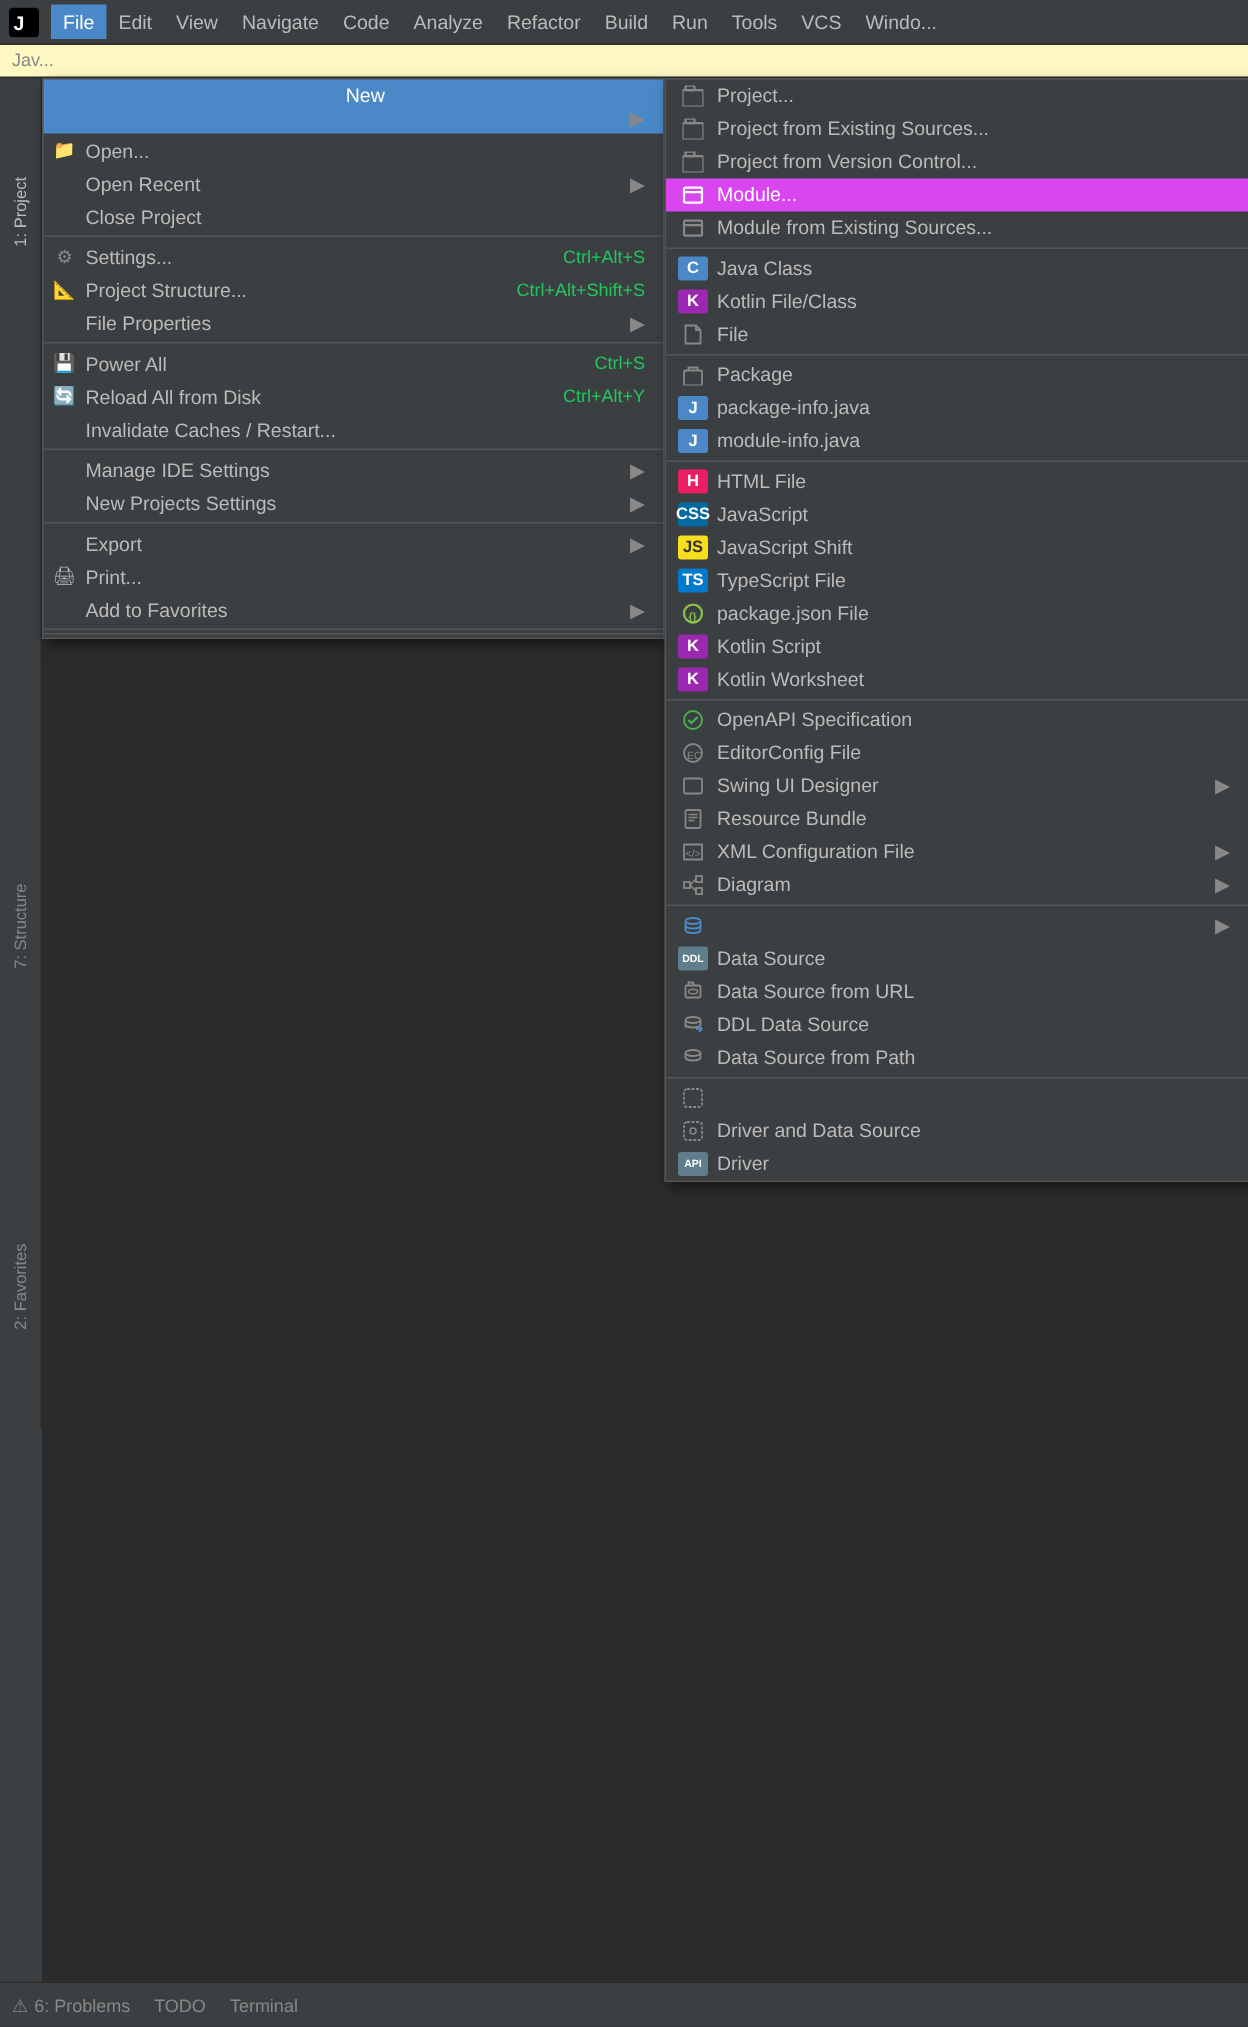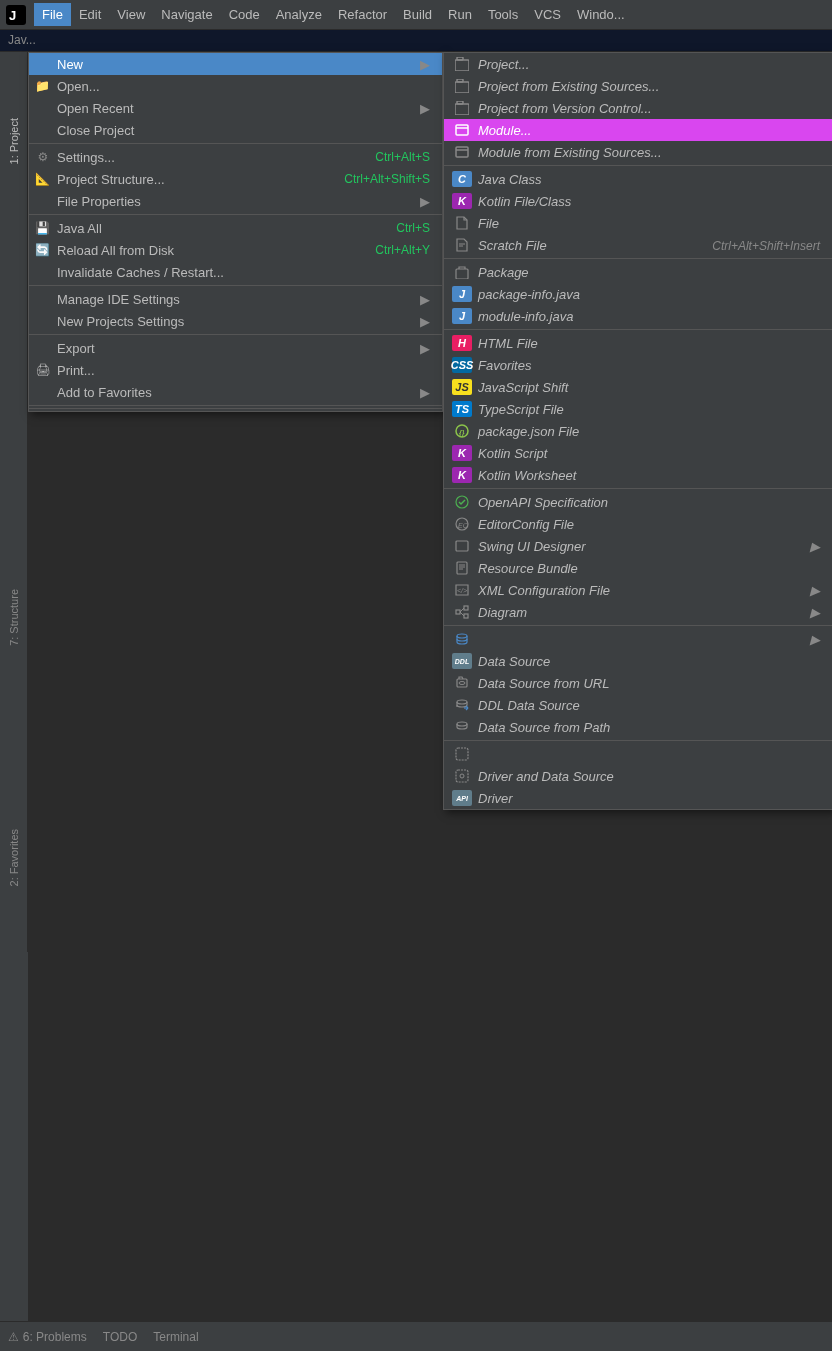--- a/index.html
+++ b/index.html
@@ -41,21 +41,21 @@
       background: #4c5052;
     }
     .menu-bar-item.active {
       background: #4a88c7;
       color: white;
     }
 
     
     .ide-title {
       height: 22px;
-      background: #0f172a;
+      background: #fef9c3;
       padding: 3px 8px;
       font-size: 12px;
       color: #888;
       border-bottom: 1px solid #2b2b2b;
     }
 
     
     .left-panel {
       position: absolute;
       left: 0;
@@ -105,20 +105,21 @@
       align-items: center;
       padding: 3px 12px 3px 28px;
       cursor: pointer;
       position: relative;
       min-height: 22px;
       color: #bbbbbb;
     }
     .menu-item.highlighted {
       background: #4a88c7;
       color: white;
+      flex-direction: column;
     }
     .menu-item .shortcut {
       margin-left: auto;
       color: #22c55e;
       font-size: 12px;
     }
     .menu-item .arrow {
       margin-left: auto;
       color: #888;
     }
@@ -144,27 +145,26 @@
       top: 0;
       left: 415px;
       width: 390px;
       background: #3c3f41;
       border: 1px solid #555;
       box-shadow: 3px 3px 8px rgba(0,0,0,0.5);
       z-index: 11;
     }
     .new-submenu-item {
       display: flex;
-      align-items: flex-end;
+      align-items: flex-start;
       padding: 3px 12px 3px 8px;
       cursor: pointer;
       position: relative;
       min-height: 22px;
       color: #bbbbbb;
-      font-style: italic;
     }
     .new-submenu-item.highlighted {
       background: #d946ef;
       color: white;
     }
     .new-submenu-item .item-icon {
       width: 20px;
       height: 16px;
       margin-right: 6px;
       display: flex;
@@ -299,21 +299,21 @@
       <span class="shortcut">Ctrl+Alt+Shift+S</span>
     </div>
     <div class="menu-item">
       <span class="icon"></span>
       <span>File Properties</span>
       <span class="arrow">▶</span>
     </div>
     <div class="menu-separator"></div>
     <div class="menu-item">
       <span class="icon">💾</span>
-      <span>Java All</span>
+      <span>Power All</span>
       <span class="shortcut">Ctrl+S</span>
     </div>
     <div class="menu-item">
       <span class="icon">🔄</span>
       <span>Reload All from Disk</span>
       <span class="shortcut">Ctrl+Alt+Y</span>
     </div>
     <div class="menu-item">
       <span class="icon"></span>
       <span>Invalidate Caches / Restart...</span>
@@ -407,30 +407,20 @@
     </div>
     <div class="new-submenu-item">
       <span class="item-icon">
         <svg width="12" height="14" viewBox="0 0 12 14">
             <path d="M1 1h7l3 3v9H1z" fill="none" stroke="#888" stroke-width="1.2"></path>
             <path d="M8 1v3h3" fill="none" stroke="#888" stroke-width="1.2"></path>
           </svg>
       </span>
       <span>File</span>
     </div>
-    <div class="new-submenu-item">
-      <span class="item-icon">
-        <svg width="12" height="14" viewBox="0 0 12 14">
-            <path d="M1 1h7l3 3v9H1z" fill="none" stroke="#888" stroke-width="1.2"></path>
-            <path d="M3 6h6M3 8h4" stroke="#888" stroke-width="1"></path>
-          </svg>
-      </span>
-      <span>Scratch File</span>
-      <span class="shortcut">Ctrl+Alt+Shift+Insert</span>
-    </div>
     <div class="new-submenu-separator"></div>
     <div class="new-submenu-item">
       <span class="item-icon">
         <svg width="14" height="14" viewBox="0 0 14 14">
             <rect width="12" height="10" x="1" y="4" rx="1" fill="none" stroke="#888" stroke-width="1.2"></rect>
             <path d="M4 4V2h6v2" fill="none" stroke="#888" stroke-width="1.2"></path>
           </svg>
       </span>
       <span>Package</span>
     </div>
@@ -442,21 +432,21 @@
       <span class="item-icon icon-box icon-k" style="background:#4a88c7">J</span>
       <span>module-info.java</span>
     </div>
     <div class="new-submenu-separator"></div>
     <div class="new-submenu-item">
       <span class="item-icon icon-box icon-h">H</span>
       <span>HTML File</span>
     </div>
     <div class="new-submenu-item">
       <span class="item-icon icon-box icon-css">CSS</span>
-      <span>Favorites</span>
+      <span>JavaScript</span>
     </div>
     <div class="new-submenu-item">
       <span class="item-icon icon-box icon-js">JS</span>
       <span>JavaScript Shift</span>
     </div>
     <div class="new-submenu-item">
       <span class="item-icon icon-box icon-ts">TS</span>
       <span>TypeScript File</span>
     </div>
     <div class="new-submenu-item">

